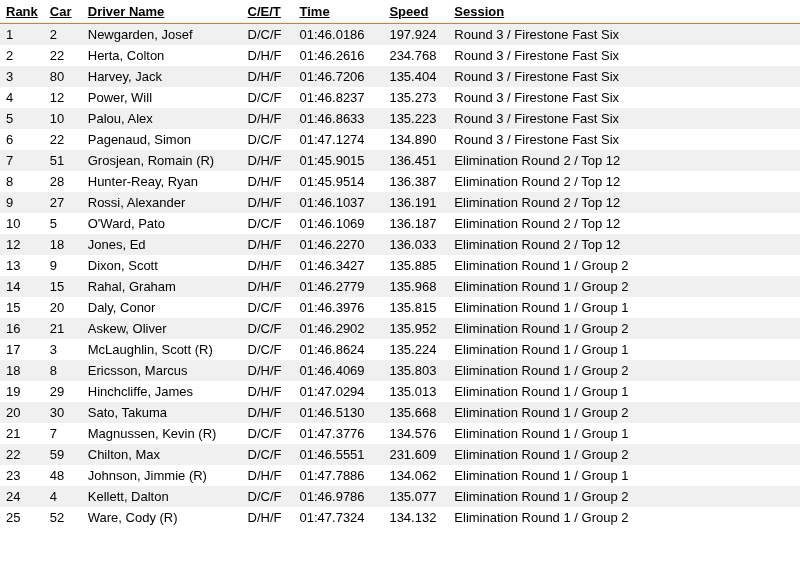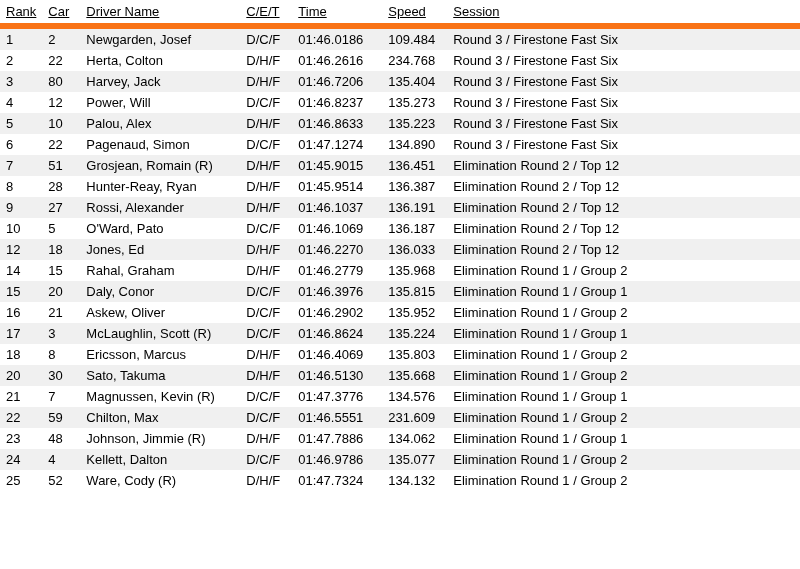--- a/index.html
+++ b/index.html
@@ -11,24 +11,24 @@
     }
     table {
       width: 800px;
       border-collapse: collapse;
     }
     thead tr {
       background: #fff;
     }
     thead th {
       text-decoration: underline;
-      font-weight: normal;
+      font-weight: bold;
       padding: 4px 6px;
       text-align: left;
-      border-bottom: 6px solid #f97316;
+      border-bottom: 1px solid #f97316;
     }
     tbody tr:nth-child(odd) {
       background: #f0f0f0;
     }
     tbody tr:nth-child(even) {
       background: #ffffff;
     }
     tbody td {
       padding: 3px 6px;
       white-space: nowrap;
@@ -56,21 +56,21 @@
       <th class="col-session">Session</th>
     </tr>
   </thead>
   <tbody id="table-body">
   <tr>
         <td>1</td>
         <td>2</td>
         <td>Newgarden, Josef</td>
         <td>D/C/F</td>
         <td>01:46.0186</td>
-        <td>109.484</td>
+        <td>197.924</td>
         <td>Round 3 / Firestone Fast Six</td>
       </tr>
       <tr>
         <td>2</td>
         <td>22</td>
         <td>Herta, Colton</td>
         <td>D/H/F</td>
         <td>01:46.2616</td>
         <td>234.768</td>
         <td>Round 3 / Firestone Fast Six</td>
@@ -150,20 +150,29 @@
       <tr>
         <td>12</td>
         <td>18</td>
         <td>Jones, Ed</td>
         <td>D/H/F</td>
         <td>01:46.2270</td>
         <td>136.033</td>
         <td>Elimination Round 2 / Top 12</td>
       </tr>
       <tr>
+        <td>13</td>
+        <td>9</td>
+        <td>Dixon, Scott</td>
+        <td>D/H/F</td>
+        <td>01:46.3427</td>
+        <td>135.885</td>
+        <td>Elimination Round 1 / Group 2</td>
+      </tr>
+      <tr>
         <td>14</td>
         <td>15</td>
         <td>Rahal, Graham</td>
         <td>D/H/F</td>
         <td>01:46.2779</td>
         <td>135.968</td>
         <td>Elimination Round 1 / Group 2</td>
       </tr>
       <tr>
         <td>15</td>
@@ -193,20 +202,29 @@
         <td>Elimination Round 1 / Group 1</td>
       </tr>
       <tr>
         <td>18</td>
         <td>8</td>
         <td>Ericsson, Marcus</td>
         <td>D/H/F</td>
         <td>01:46.4069</td>
         <td>135.803</td>
         <td>Elimination Round 1 / Group 2</td>
+      </tr>
+      <tr>
+        <td>19</td>
+        <td>29</td>
+        <td>Hinchcliffe, James</td>
+        <td>D/H/F</td>
+        <td>01:47.0294</td>
+        <td>135.013</td>
+        <td>Elimination Round 1 / Group 1</td>
       </tr>
       <tr>
         <td>20</td>
         <td>30</td>
         <td>Sato, Takuma</td>
         <td>D/H/F</td>
         <td>01:46.5130</td>
         <td>135.668</td>
         <td>Elimination Round 1 / Group 2</td>
       </tr>

